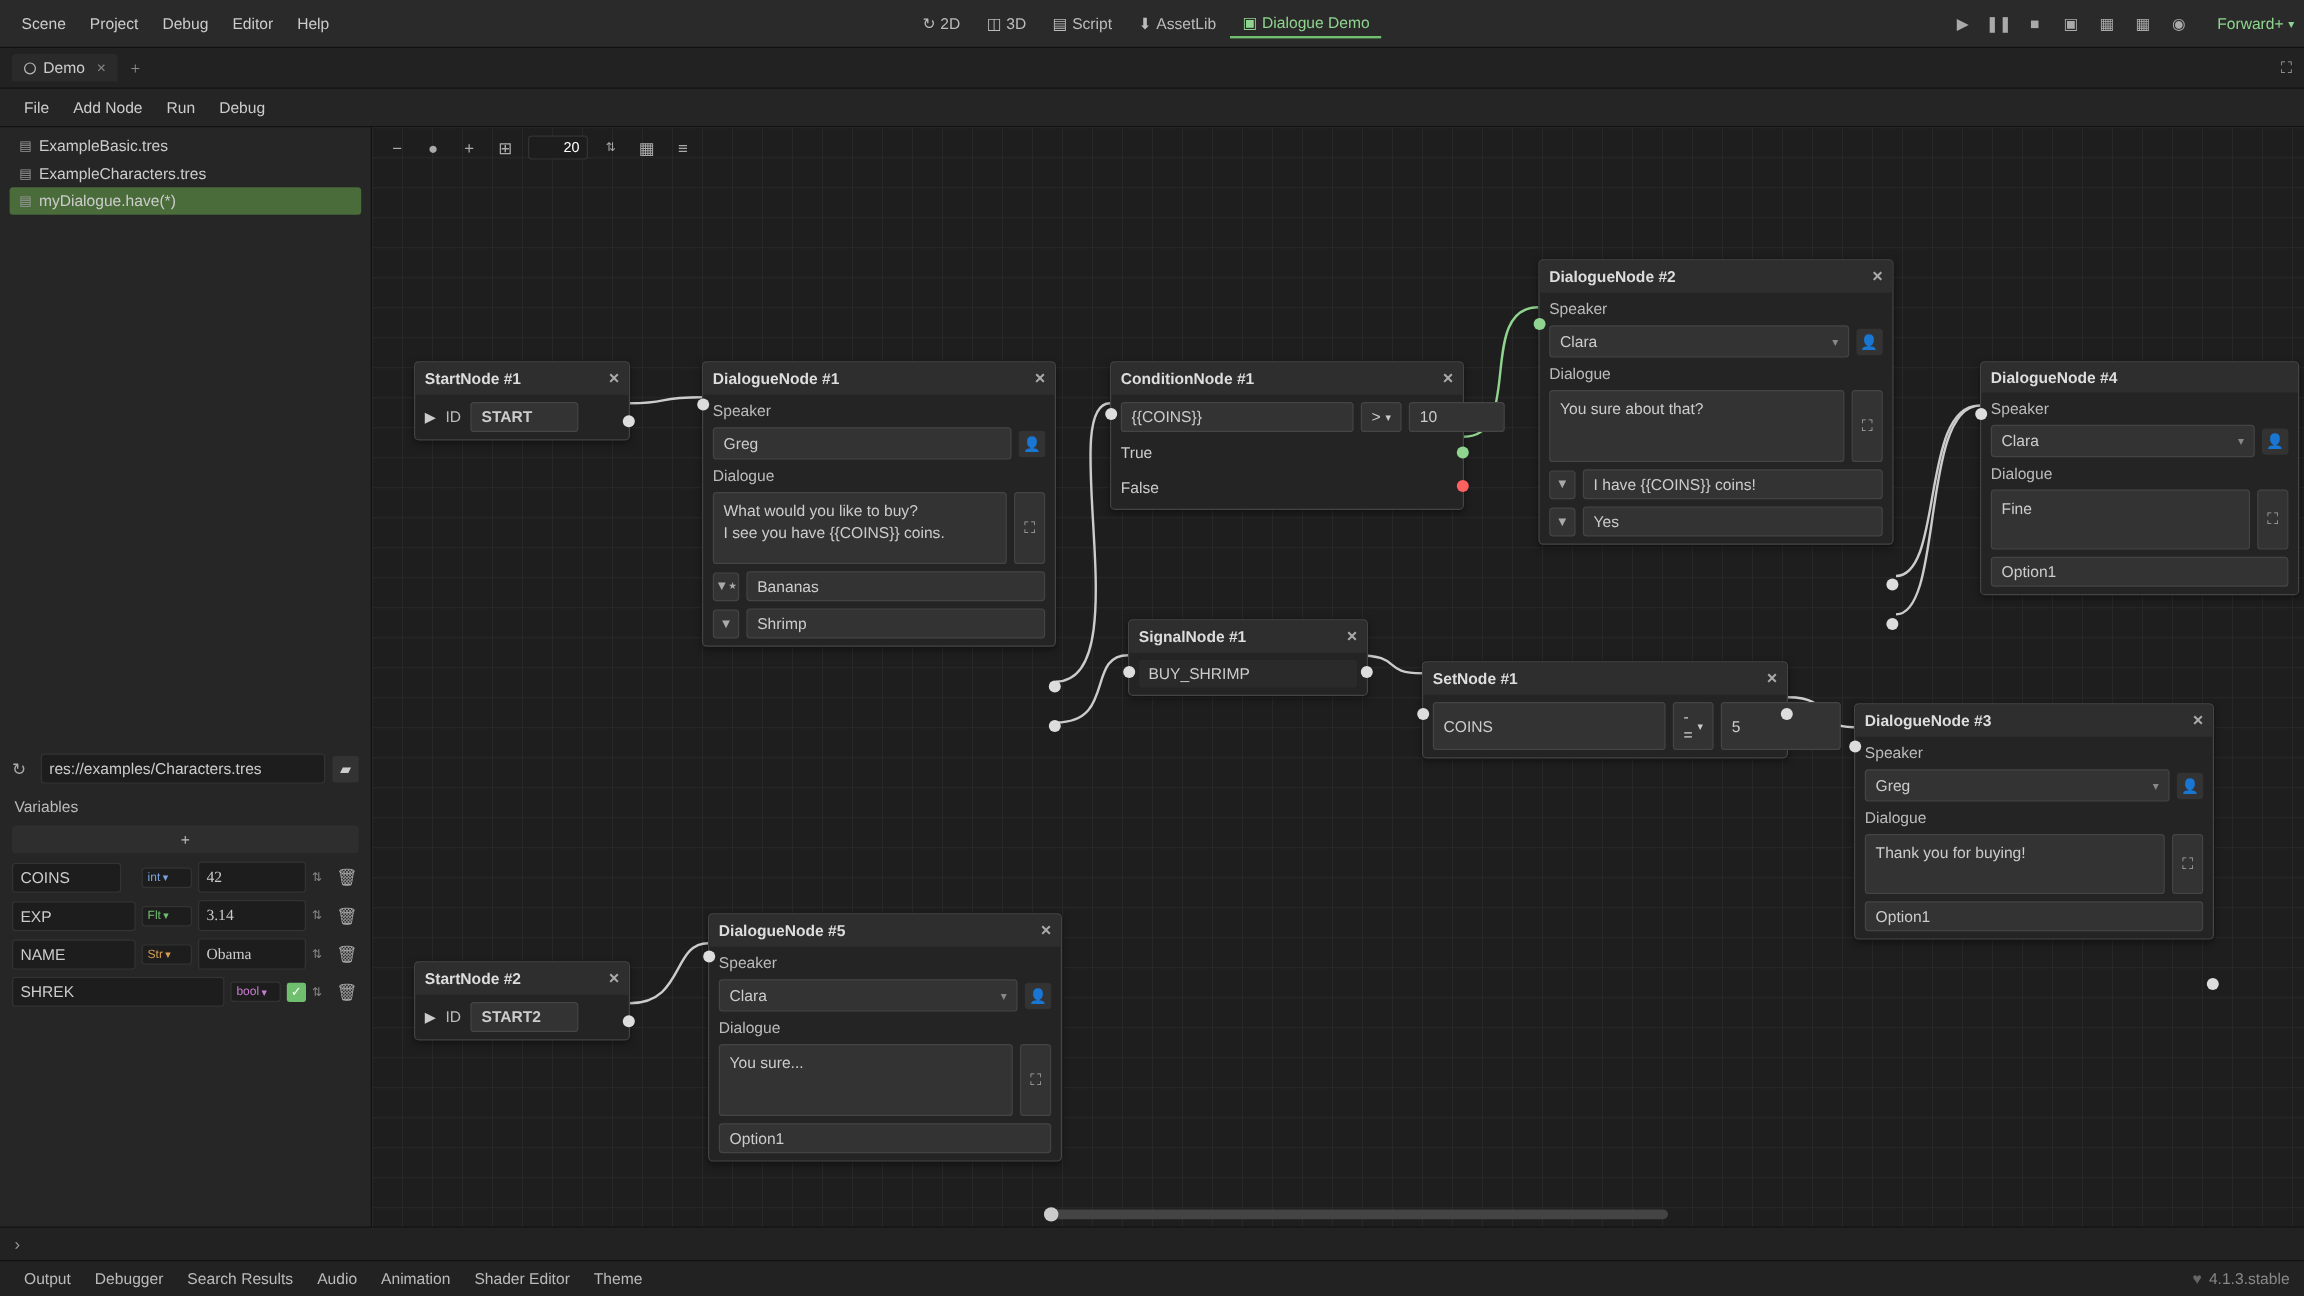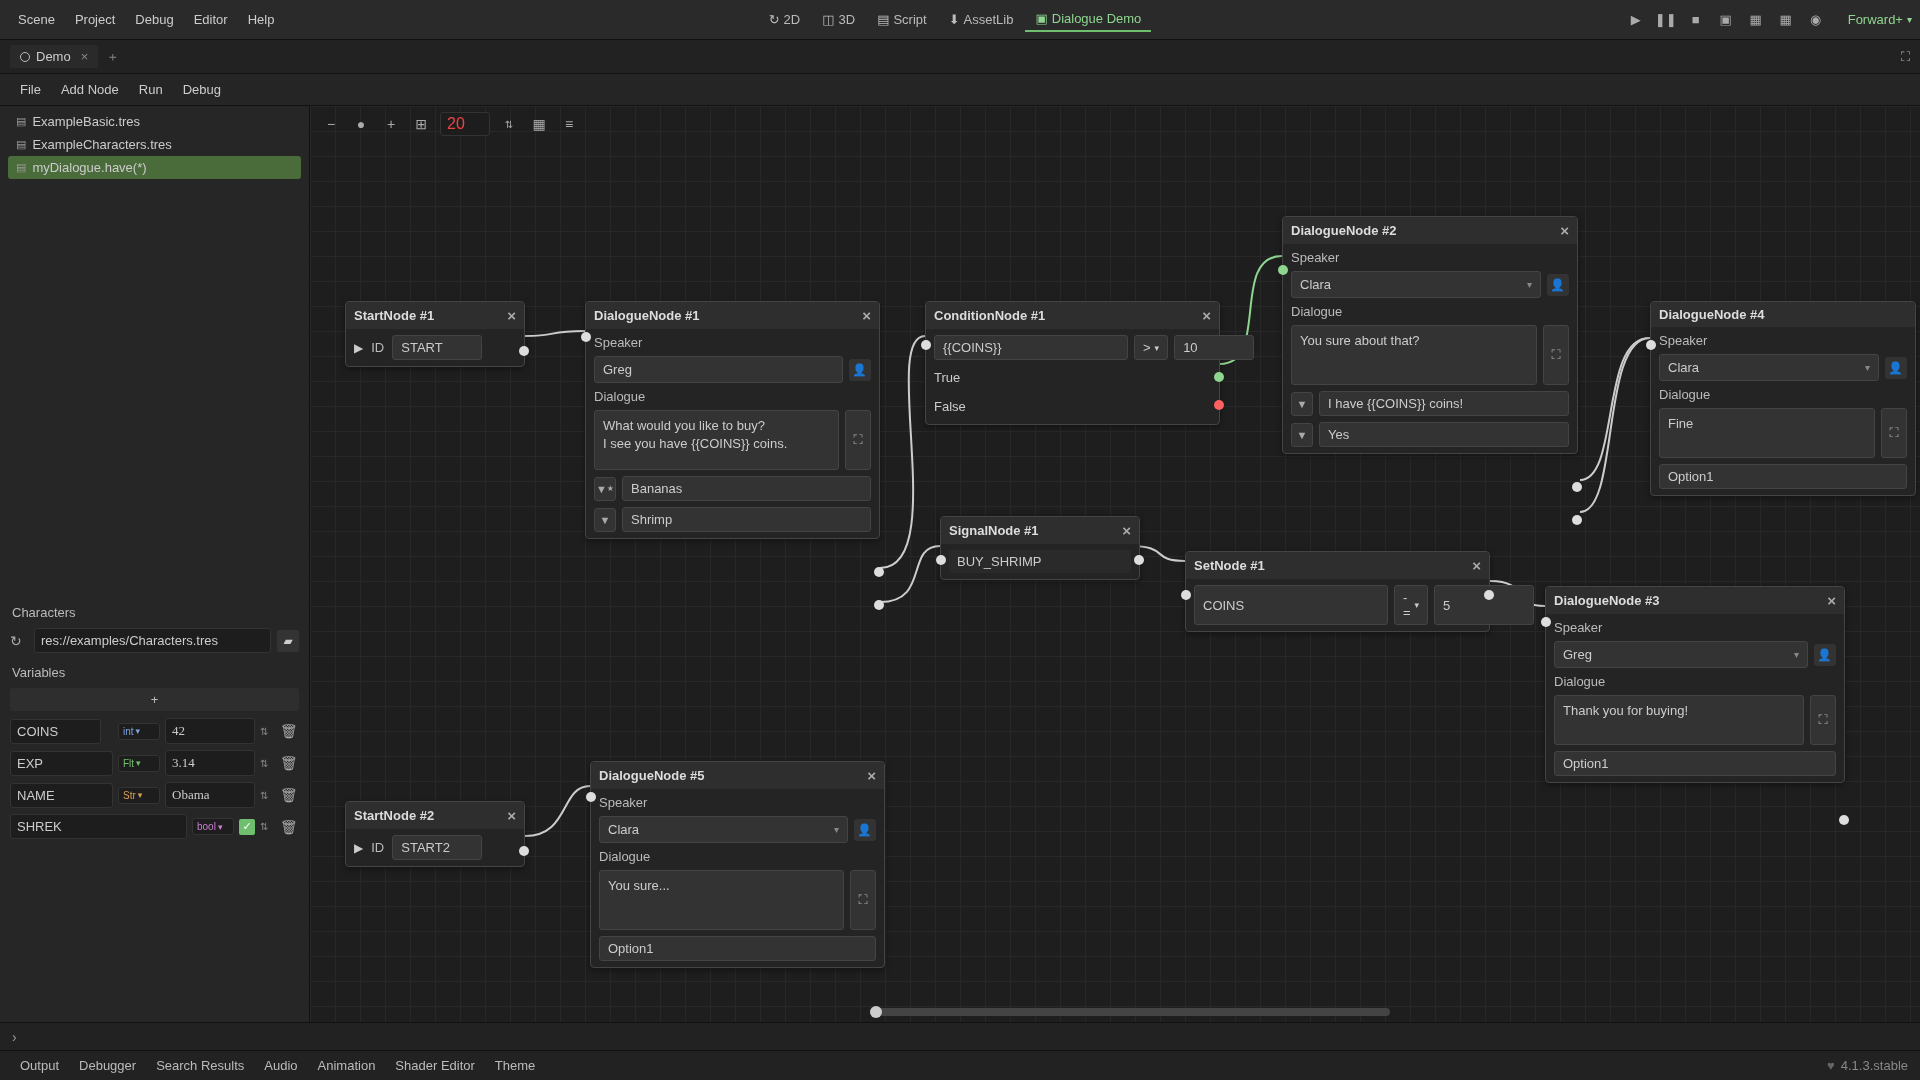--- a/index.html
+++ b/index.html
@@ -43,41 +43,41 @@
 .type-pill.str { color: #d9a050; }
 .type-pill.bool { color: #c97fd1; }
 .var-value { width: 90px; background: #1d1d1d; border: 1px solid #333; color: #ccc; padding: 4px 6px; border-radius: 3px; font-size: 13px; font-family: Liberation Serif, serif; }
 .var-spinner { width: 14px; color: #888; cursor: pointer; font-size: 10px;}
 .var-del { width: 20px; color: #aaa; cursor: pointer; text-align: center; font-size: 14px; }
 .checkbox { width: 16px; height: 16px; background: #6fbf6f; border-radius: 2px; display: flex; align-items: center; justify-content: center; color: #fff; font-size: 11px; }
 
 .canvas { flex: 1; position: relative; background: #1e1e1e; overflow: hidden; background-image: linear-gradient(#282828 1px, transparent 1px), linear-gradient(90deg, #282828 1px, transparent 1px); background-size: 25px 25px; }
 .canvas-toolbar { position: absolute; top: 6px; left: 10px; display: flex; align-items: center; gap: 8px; z-index: 10; }
 .ctb-btn { width: 22px; height: 22px; display: flex; align-items: center; justify-content: center; color: #aaa; cursor: pointer; font-size: 14px; }
-.ctb-input { width: 50px; background: #1d1d1d; border: 1px solid #333; color: #ef4444; padding: 2px 6px; border-radius: 3px; font-size: 16px; }
+.ctb-input { width: 50px; background: #1d1d1d; border: 1px solid #333; color: #ffffff; padding: 2px 6px; border-radius: 3px; font-size: 12px; text-align: right; }
 
 .node { position: absolute; background: #242424; border: 1px solid #444; border-radius: 4px; box-shadow: 0 2px 6px rgba(0,0,0,0.4); }
 .node-header { background: #2e2e2e; padding: 5px 8px; font-weight: 600; color: #ddd; display: flex; align-items: center; border-radius: 4px 4px 0 0; }
 .node-close { margin-left: auto; color: #aaa; cursor: pointer; font-size: 15px; }
 .node-body { padding: 6px 8px; display: flex; flex-direction: column; gap: 6px; }
 .node-label { color: #bbb; font-size: 13px; }
 .node-select { background: #333; border: 1px solid #444; color: #ccc; padding: 5px 8px; border-radius: 3px; display: flex; align-items: center; cursor: pointer; }
 .node-select .arrow { margin-left: auto; color: #888; font-size: 10px; }
 .speaker-row { display: flex; gap: 6px; align-items: center; }
 .speaker-icon { width: 22px; height: 22px; background: #333; display: flex; align-items: center; justify-content: center; border-radius: 3px; color: #8fd48f; font-size: 12px; cursor: pointer; }
 .dialogue-box { background: #333; border: 1px solid #444; color: #ccc; padding: 6px 8px; border-radius: 3px; min-height: 60px; font-size: 13px; line-height: 1.4; }
 .dialogue-row { display: flex; gap: 6px; }
 .expand-icon { width: 26px; background: #333; border: 1px solid #444; border-radius: 3px; display: flex; align-items: center; justify-content: center; color: #aaa; cursor: pointer; font-size: 13px; }
 .opt-row { display: flex; align-items: center; gap: 6px; }
 .opt-filter { width: 22px; height: 24px; background: #333; border: 1px solid #444; border-radius: 3px; display: flex; align-items: center; justify-content: center; color: #aaa; cursor: pointer; font-size: 11px; }
 .opt-input { flex: 1; background: #333; border: 1px solid #444; color: #ccc; padding: 4px 8px; border-radius: 3px; font-size: 13px; }
 .id-row { display: flex; align-items: center; gap: 8px; }
 .play-icon { color: #ccc; cursor: pointer; font-size: 12px; }
 .id-label { color: #bbb; }
-.id-input { background: #333; border: 1px solid #444; color: #ccc; padding: 4px 8px; border-radius: 3px; width: 90px; font-size: 13px; }
+.id-input { background: #333; border: 1px solid #444; color: #ccc; padding: 4px 8px; border-radius: 3px; width: 90px; font-size: 13px; font-weight: bold; }
 .cond-row { display: flex; gap: 6px; }
 .cond-input { background: #333; border: 1px solid #444; color: #ccc; padding: 4px 8px; border-radius: 3px; font-size: 13px; }
 .cond-op { background: #333; border: 1px solid #444; color: #ccc; padding: 4px 8px; border-radius: 3px; display: flex; align-items: center; gap: 4px; cursor: pointer; font-size: 13px; }
 .tf-row { color: #ccc; padding: 4px 0; }
 .port { position: absolute; width: 10px; height: 10px; background: #ddd; border-radius: 50%; }
 .port.left { left: -5px; }
 .port.right { right: -5px; }
 .port.green { background: #8fd48f; }
 .port.red { background: #ff6060; }
 
@@ -166,21 +166,20 @@
       <div class="file-item">
           <span class="file-icon">▤</span>
           <span>ExampleCharacters.tres</span>
         </div>
       <div class="file-item active">
           <span class="file-icon">▤</span>
           <span>myDialogue.have(*)</span>
         </div>
     </div>
     <div style="flex:1"></div>
-    <div class="section-label">Characters</div>
     <div class="path-row">
       <span class="refresh-icon">↻</span>
       <input class="path-input" value="res://examples/Characters.tres" style="">
       <div class="folder-btn">▰</div>
     </div>
     <div class="section-label">Variables</div>
     <div class="add-row">+</div>
     <div class="var-row">
       <input class="var-name" value="COINS" style="">
       <div class="type-pill int">

